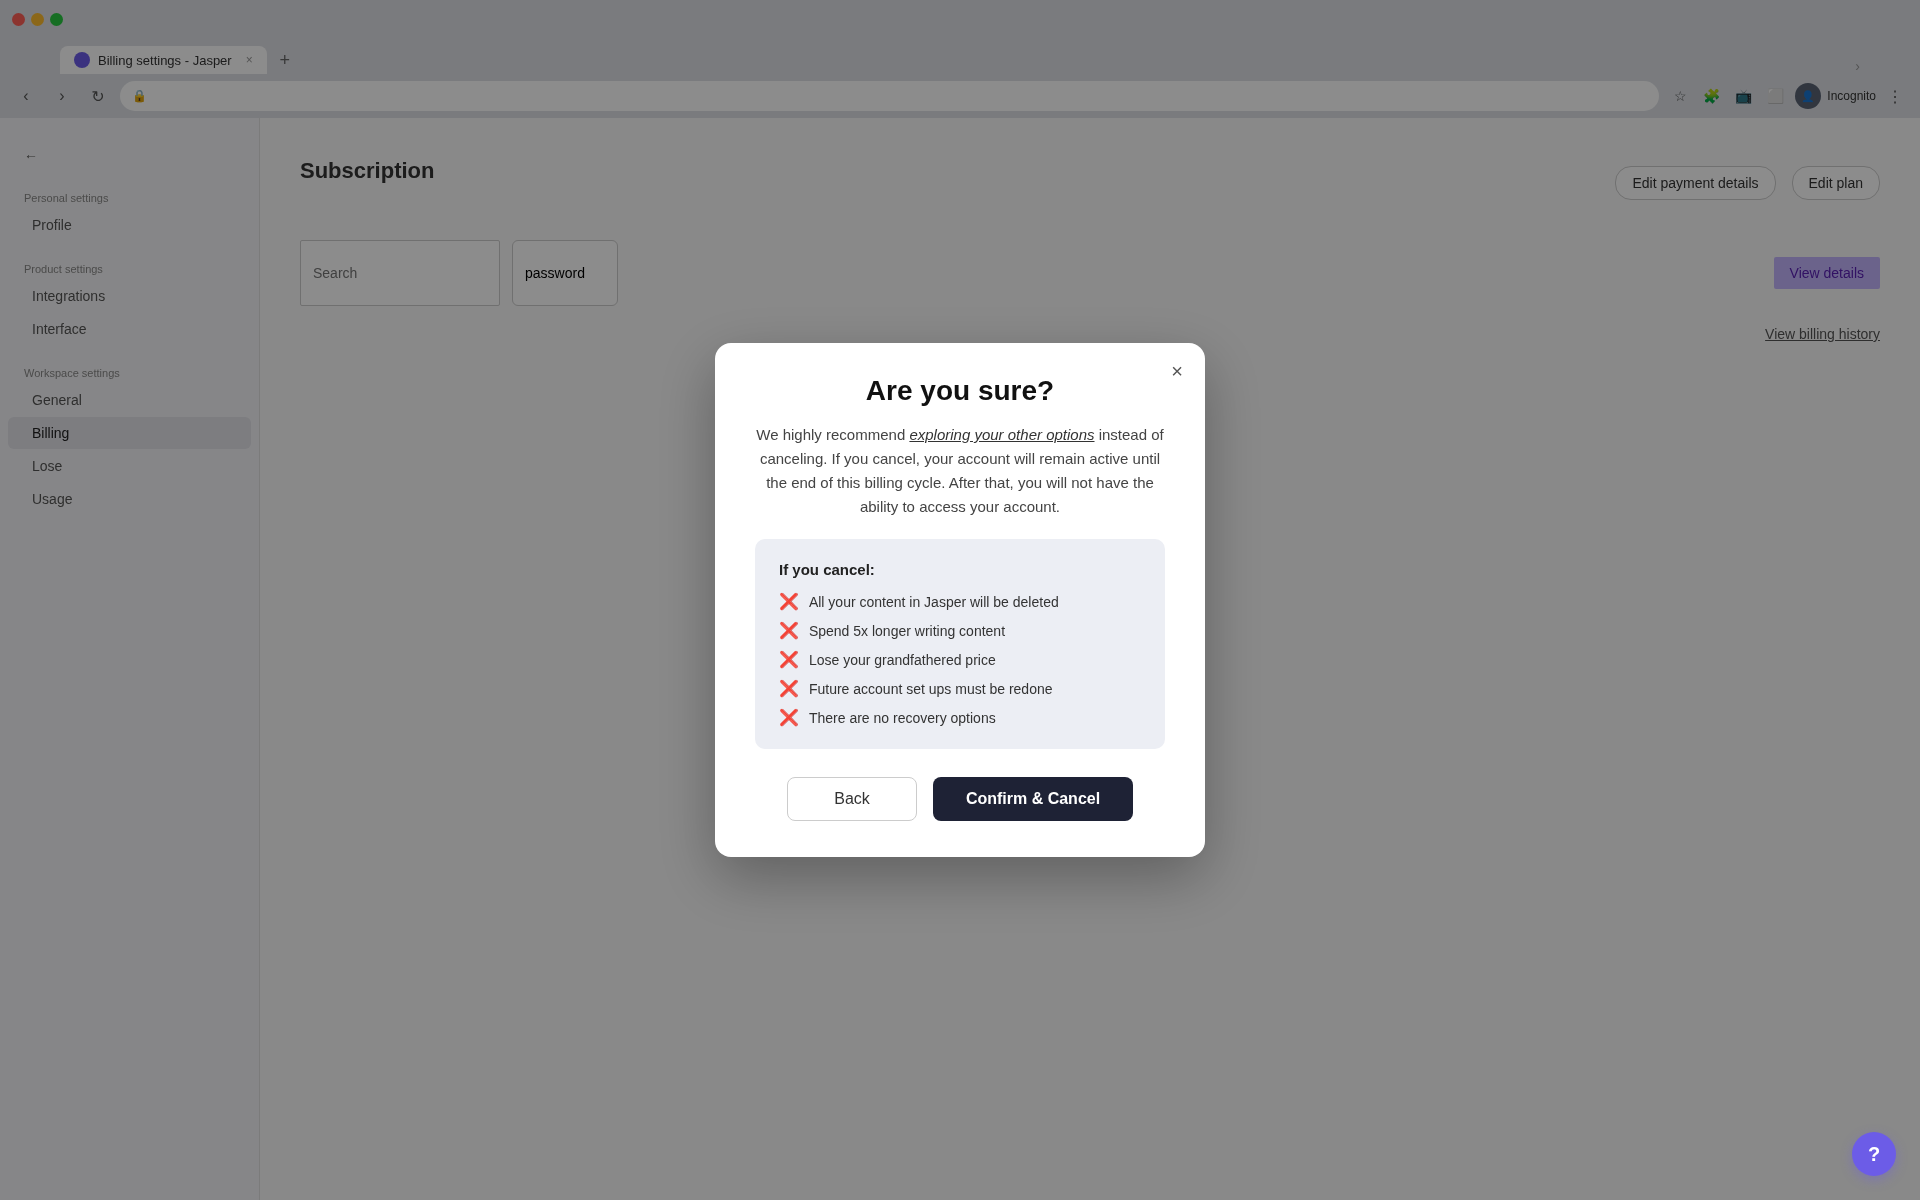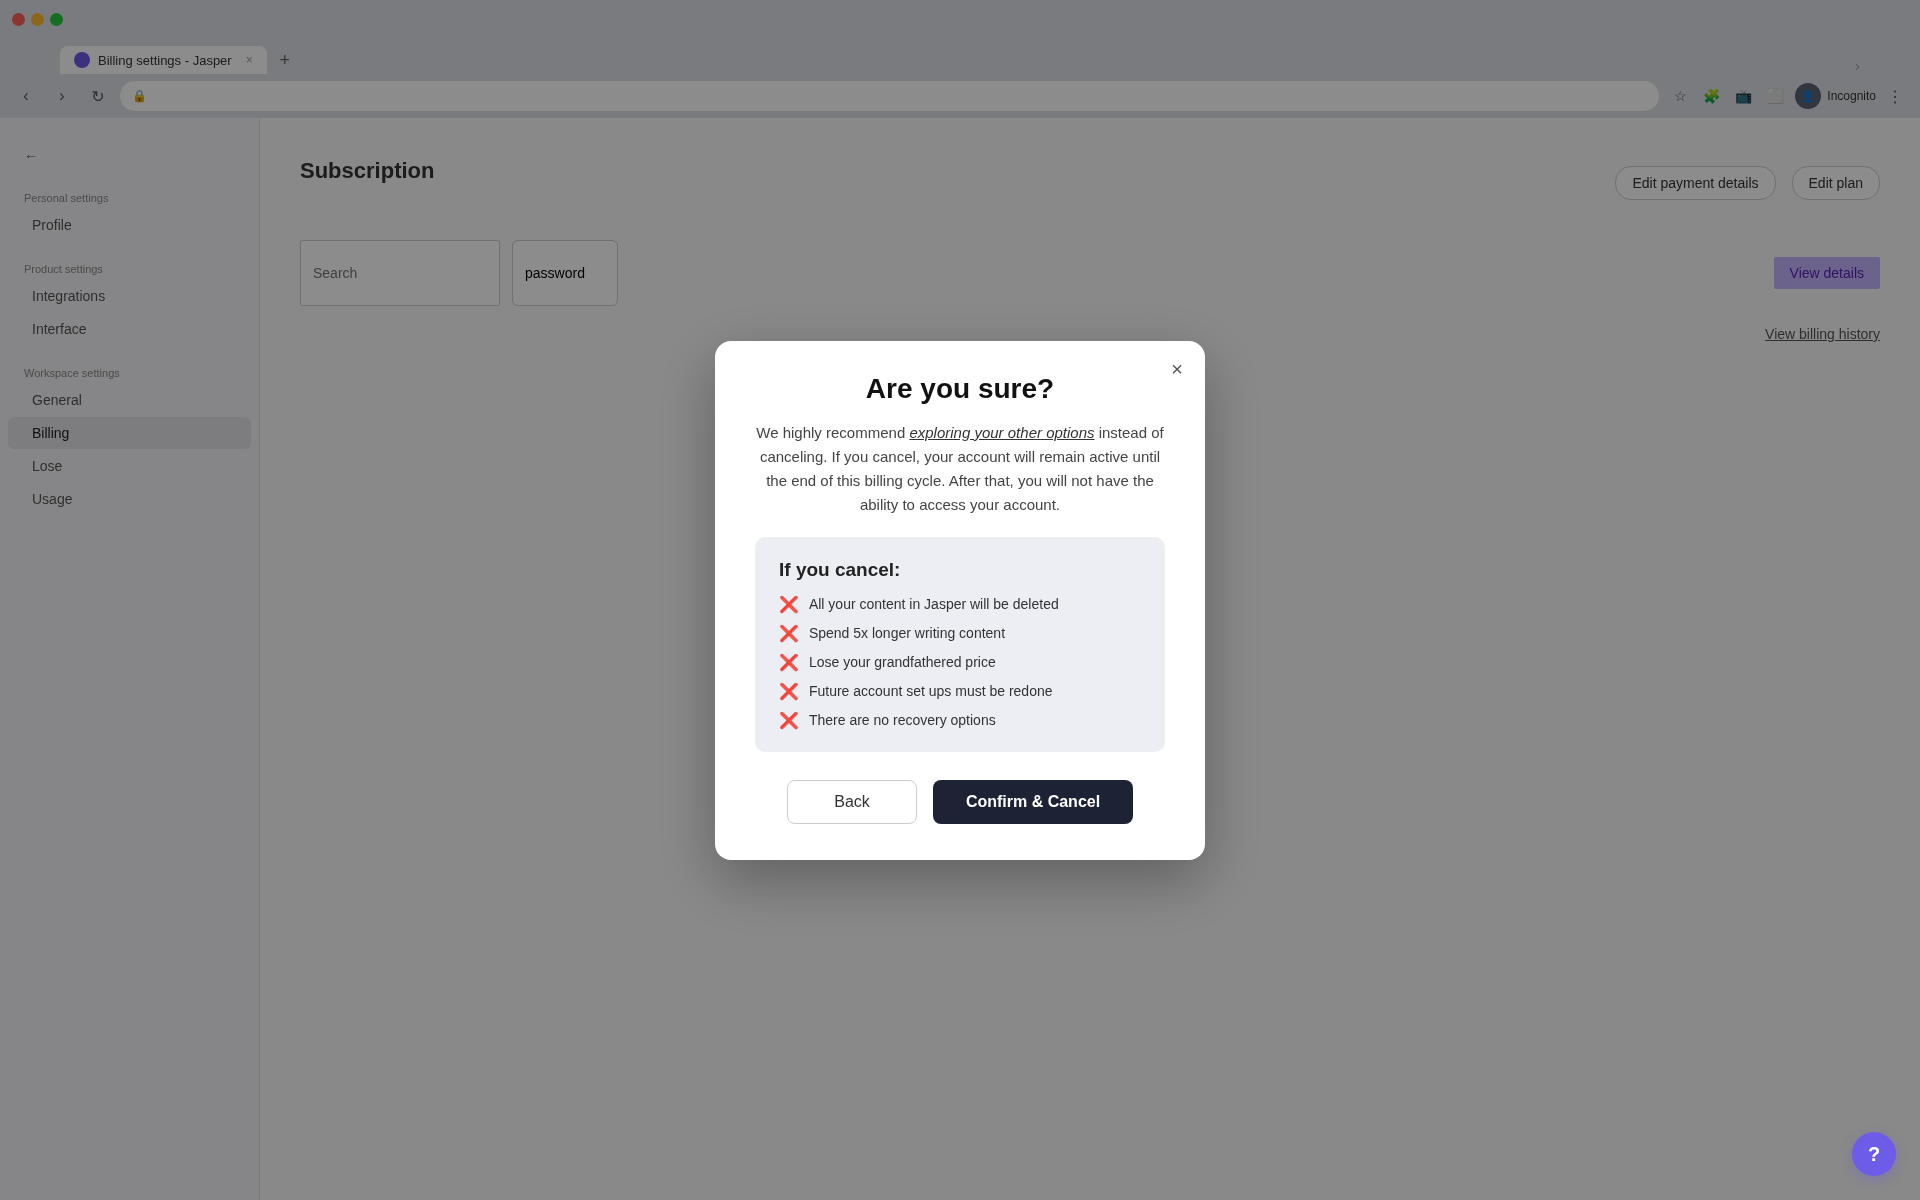--- a/index.html
+++ b/index.html
@@ -58,21 +58,21 @@
     
     .modal-overlay { position: fixed; top: 0; left: 0; width: 100%; height: 100%; background: rgba(0,0,0,0.45); display: flex; align-items: center; justify-content: center; z-index: 1000; }
 
     
     .modal { background: white; border-radius: 16px; width: 490px; padding: 32px 40px 36px; position: relative; box-shadow: 0 20px 60px rgba(0,0,0,0.3); }
     .modal-close { position: absolute; top: 18px; right: 22px; font-size: 20px; color: #555; cursor: pointer; background: none; border: none; line-height: 1; }
     .modal-title { font-size: 28px; font-weight: 700; text-align: center; color: #111; margin-bottom: 16px; }
     .modal-desc { font-size: 15px; color: #444; text-align: center; line-height: 1.6; margin-bottom: 20px; }
     .modal-desc a { color: #333; text-decoration: underline; font-style: italic; }
     .cancel-info-box { background: #eceef4; border-radius: 10px; padding: 22px 24px; margin-bottom: 28px; }
-    .cancel-info-title { font-size: 19px; font-weight: 700; color: #222; margin-bottom: 14px; }
+    .cancel-info-title { font-size: 15px; font-weight: 700; color: #222; margin-bottom: 14px; }
     .cancel-info-item { display: flex; align-items: center; gap: 10px; font-size: 14px; color: #333; margin-bottom: 10px; }
     .cancel-info-item:last-child { margin-bottom: 0; }
     .x-icon { color: #cc2222; font-size: 16px; flex-shrink: 0; }
     .modal-footer { display: flex; gap: 16px; justify-content: center; }
     .back-btn { padding: 12px 32px; border: 1px solid #ccc; border-radius: 8px; background: white; font-size: 16px; color: #333; cursor: pointer; font-weight: 500; min-width: 130px; }
     .confirm-cancel-btn { padding: 12px 32px; border: none; border-radius: 8px; background: #1e2235; font-size: 16px; color: white; cursor: pointer; font-weight: 600; min-width: 200px; }
 
     
     .help-btn { position: fixed; bottom: 24px; right: 24px; width: 44px; height: 44px; border-radius: 50%; background: #6c5ce7; display: flex; align-items: center; justify-content: center; color: white; font-size: 20px; font-weight: bold; cursor: pointer; box-shadow: 0 4px 12px rgba(108,92,231,0.4); z-index: 2000; }
   </style>

